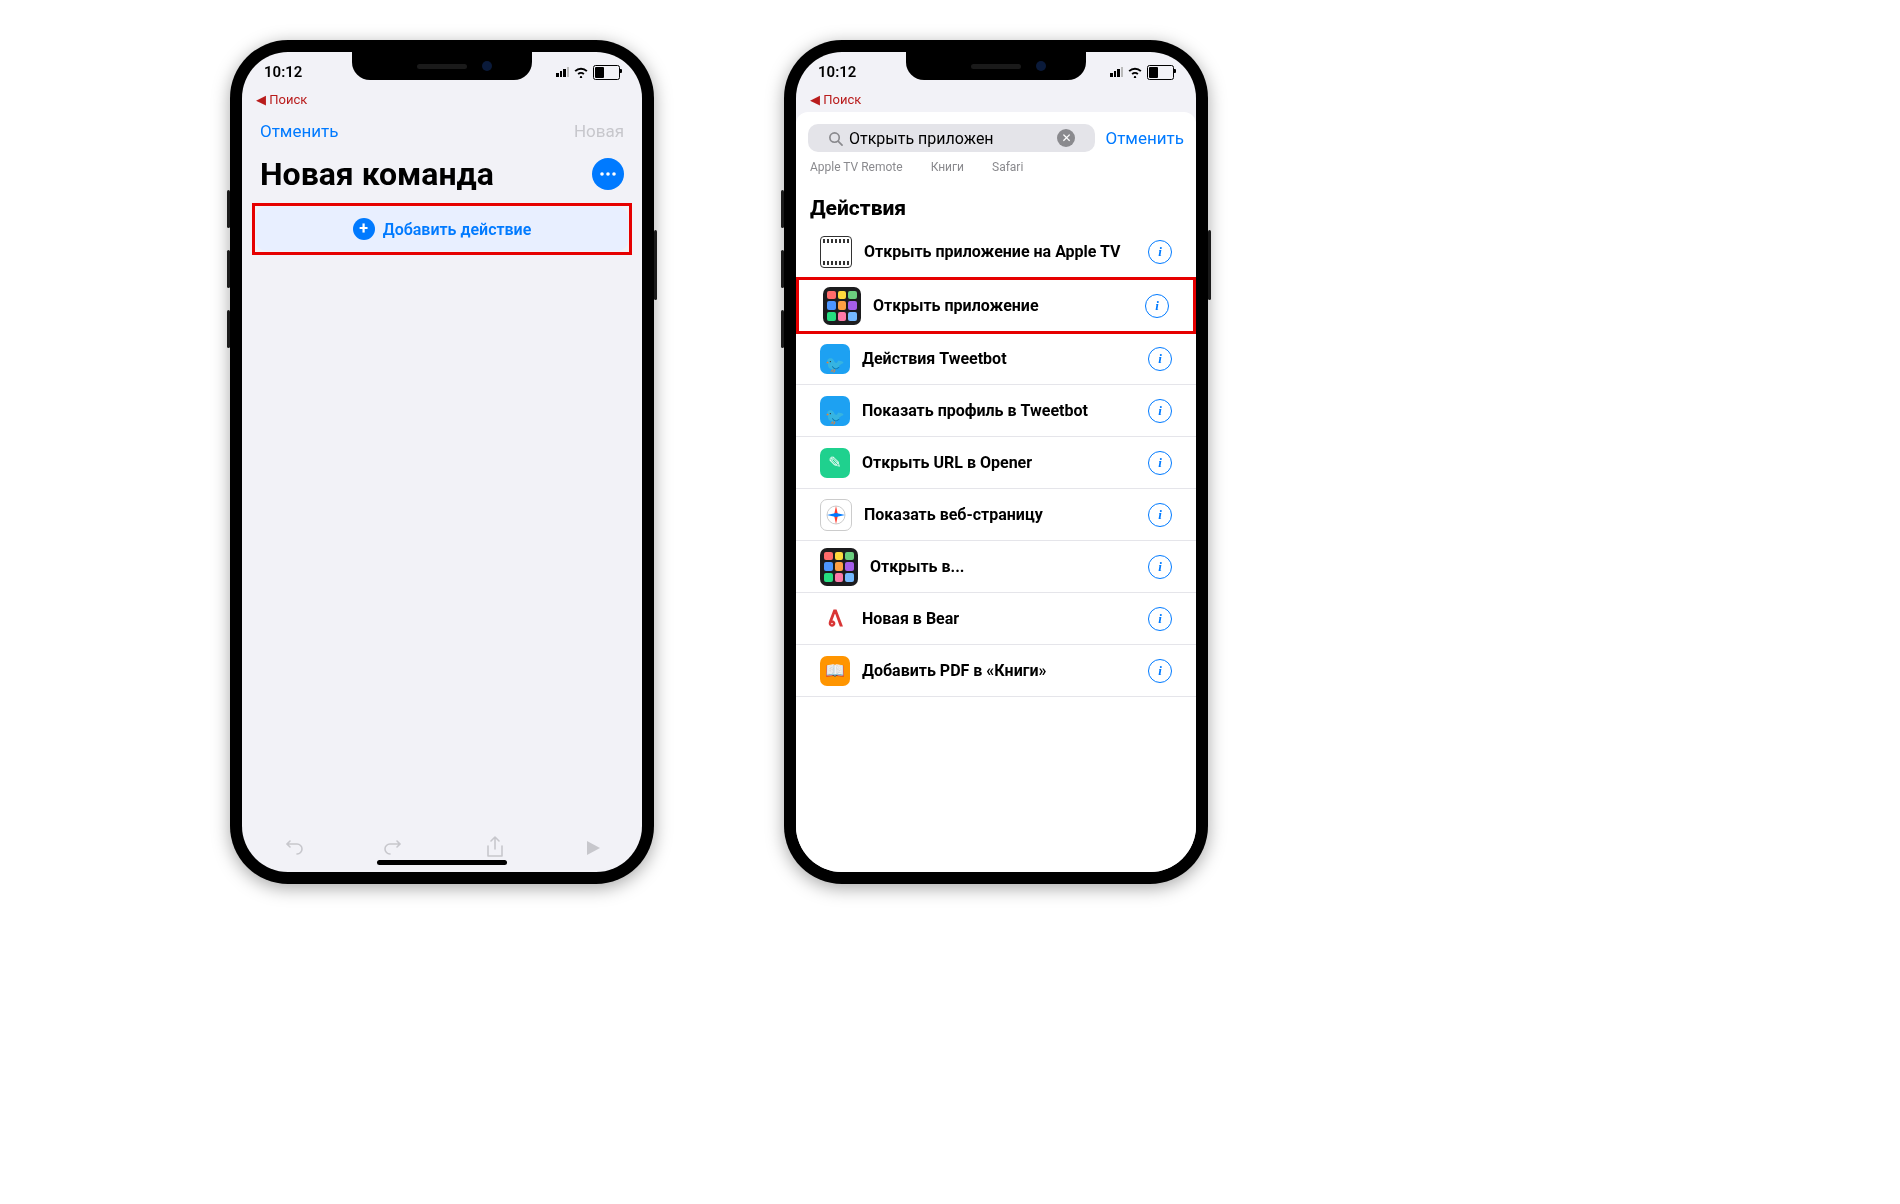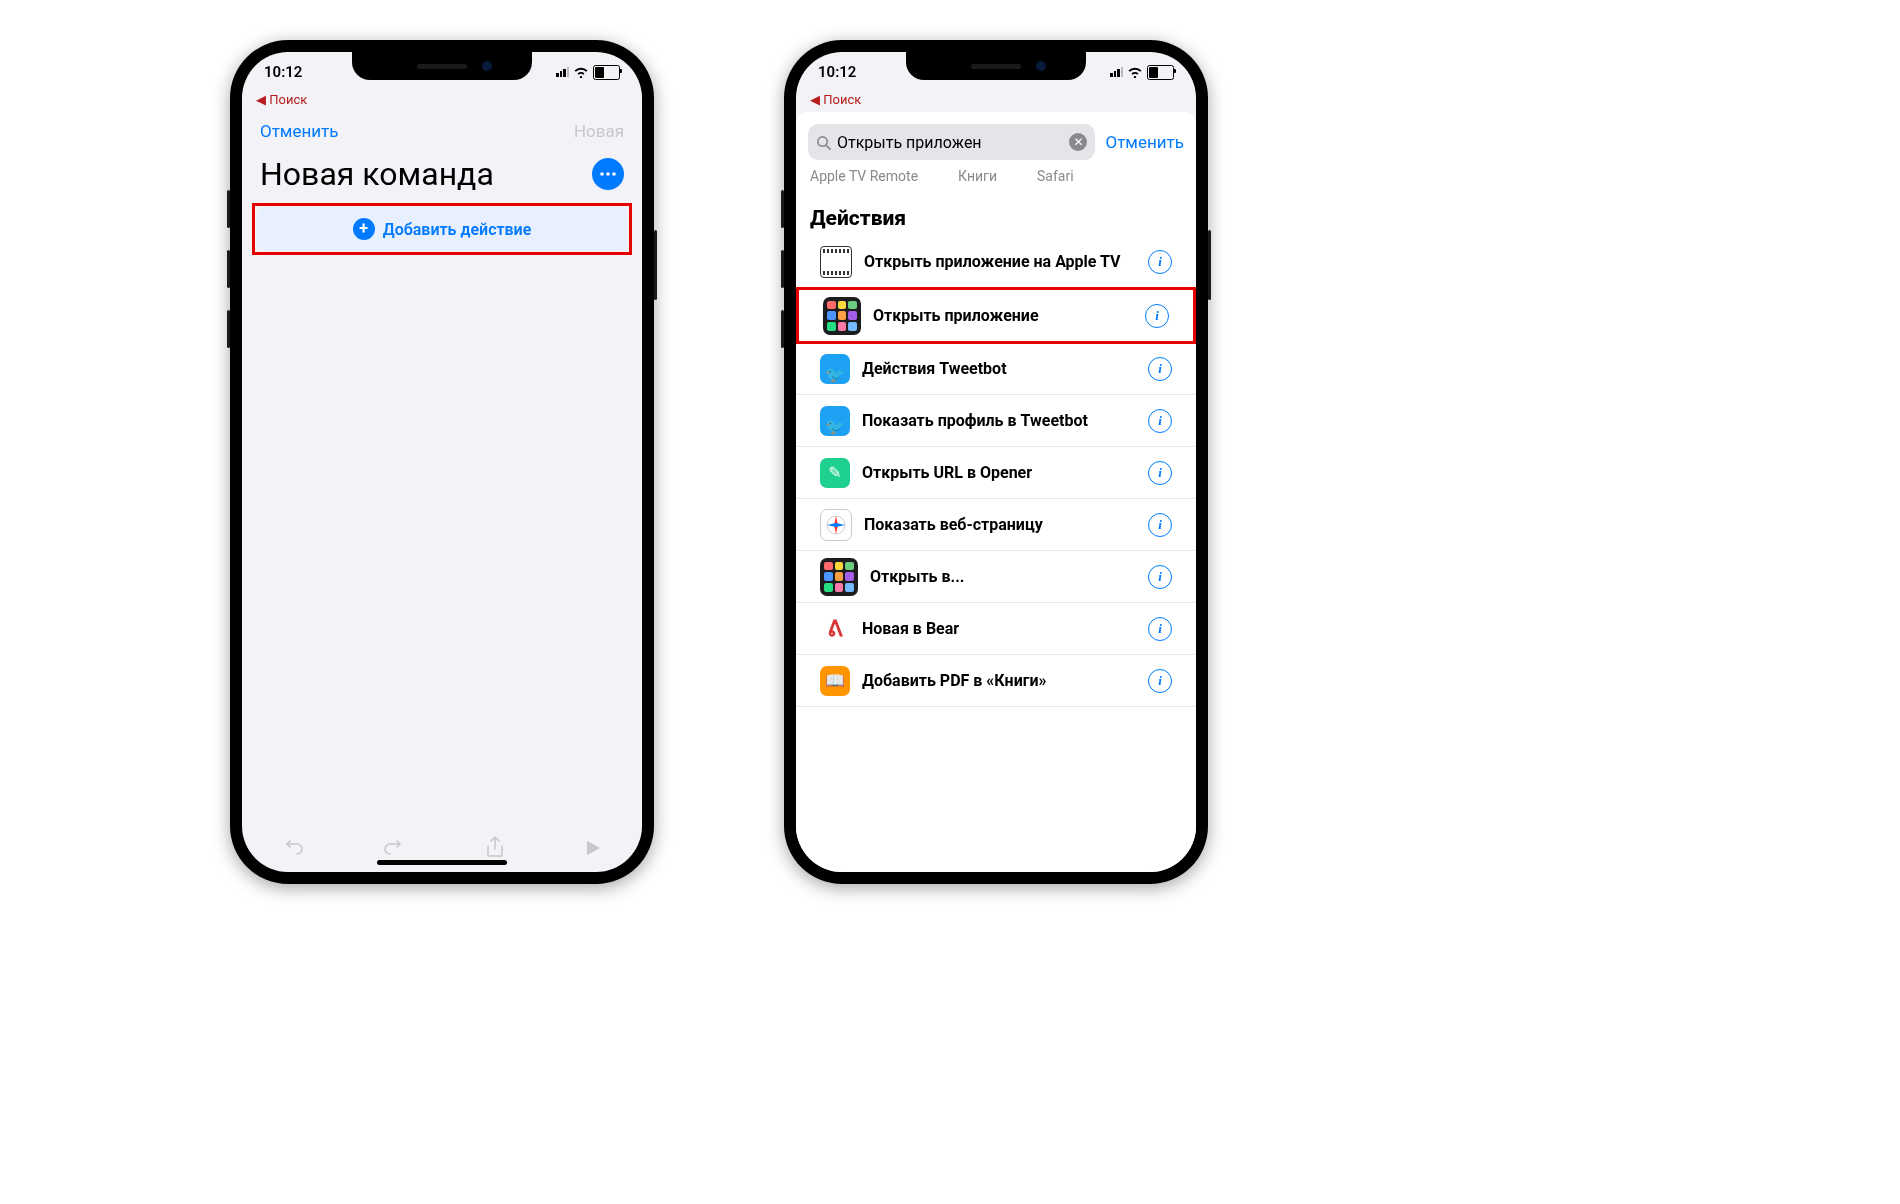--- a/index.html
+++ b/index.html
@@ -12,38 +12,38 @@
 .notch{position:absolute;top:0;left:50%;transform:translateX(-50%);width:180px;height:28px;background:#000;border-radius:0 0 18px 18px;z-index:50;display:flex;align-items:center;justify-content:center;gap:36px}
 .notch .spk{width:50px;height:5px;background:#1a1a1a;border-radius:3px}
 .notch .cam{width:10px;height:10px;background:#0a1a3a;border-radius:50%;position:absolute;right:40px}
 .status{height:40px;display:flex;justify-content:space-between;align-items:center;padding:0 22px;font-size:15px;font-weight:600;color:#000;position:relative;z-index:10}
 .status .right{display:flex;align-items:center;gap:4px}
 .back-row{font-size:13px;color:#b91c1c;padding:0 14px 4px}
 .nav{display:flex;justify-content:space-between;padding:10px 18px;font-size:17px}
 .nav-l{color:#007aff}
 .nav-r{color:#c7c7cc}
 .title-row{display:flex;align-items:center;justify-content:space-between;padding:4px 18px 10px}
-.title{font-size:32px;font-weight:400;color:#000}
+.title{font-size:32px;font-weight:700;color:#000}
 .more-btn{width:32px;height:32px;background:#007aff;border-radius:50%;display:flex;align-items:center;justify-content:center;color:#fff}
 .subtitle{font-size:15px;color:#8a8a8e;padding:0 18px 18px;line-height:1.38}
 .add-wrap{margin:0 10px;border:3px solid #e60000;padding:1px}
 .add-btn{background:#e8efff;border-radius:10px;height:44px;display:flex;align-items:center;justify-content:center;gap:8px;color:#007aff;font-size:16px;font-weight:600}
 .plus-circ{width:22px;height:22px;background:#007aff;border-radius:50%;color:#fff;display:flex;align-items:center;justify-content:center;font-size:16px;font-weight:700;line-height:1}
 .spacer{flex:1}
 .screen1-body{display:flex;flex-direction:column;height:100%}
 .search1{margin:24px 12px 8px;background:#e4e4e9;border-radius:10px;height:38px;display:flex;align-items:center;gap:6px;padding:0 10px;color:#8a8a8e;font-size:16px}
 .toolbar{height:48px;display:flex;justify-content:space-around;align-items:center;color:#c7c7cc;font-size:20px}
 .homebar{height:5px;width:130px;background:#000;border-radius:4px;position:absolute;bottom:7px;left:50%;transform:translateX(-50%)}
 .sheet{position:absolute;left:0;right:0;top:60px;bottom:0;background:#fff;border-radius:12px 12px 0 0;z-index:20;display:flex;flex-direction:column;overflow:hidden}
 .sheet-head{display:flex;gap:10px;padding:12px 12px 8px;align-items:center}
-.sheet-search{flex:1;background:#e4e4e9;border-radius:10px;height:36px;display:flex;align-items:center;padding:0 8px;gap:6px;font-size:16px;color:#000}
+.sheet-search{flex:1;background:#e4e4e9;border-radius:10px;height:28px;display:flex;align-items:center;padding:0 20px;gap:6px;font-size:16px;color:#000}
 .sheet-search .q{flex:1}
 .clear-x{width:18px;height:18px;background:#8a8a8e;border-radius:50%;color:#fff;font-size:12px;display:flex;align-items:center;justify-content:center}
 .sheet-cancel{color:#007aff;font-size:17px}
-.sugrow{display:flex;gap:40px;font-size:14px;color:#8a8a8e;padding:0 14px 10px}
+.sugrow{display:flex;gap:28px;font-size:12px;color:#8a8a8e;padding:0 14px 10px}
 .sec-title{font-size:21px;font-weight:800;color:#000;padding:12px 14px 6px}
 .list{flex:1;overflow:hidden}
 .row{display:flex;align-items:center;height:51px;padding:0 24px;border-bottom:1px solid #e5e5ea;gap:12px}
 .row.hl{border:3px solid #e60000;margin:-1px 0}
 .app-ic{width:30px;height:30px;border-radius:7px;flex-shrink:0}
 .row-label{flex:1;font-size:16px;font-weight:700;color:#000}
 .info{width:22px;height:22px;border:1.7px solid #007aff;border-radius:50%;color:#007aff;display:flex;align-items:center;justify-content:center;font-size:13px;font-weight:600;font-family:Georgia,serif;font-style:italic}
 .ic-film{background:#fff;border:1px solid #333;border-radius:4px;position:relative}
 .ic-film::before,.ic-film::after{content:"";position:absolute;left:2px;right:2px;height:4px;background:repeating-linear-gradient(90deg,#333 0 2px,#fff 2px 4px)}
 .ic-film::before{top:2px}.ic-film::after{bottom:2px}

